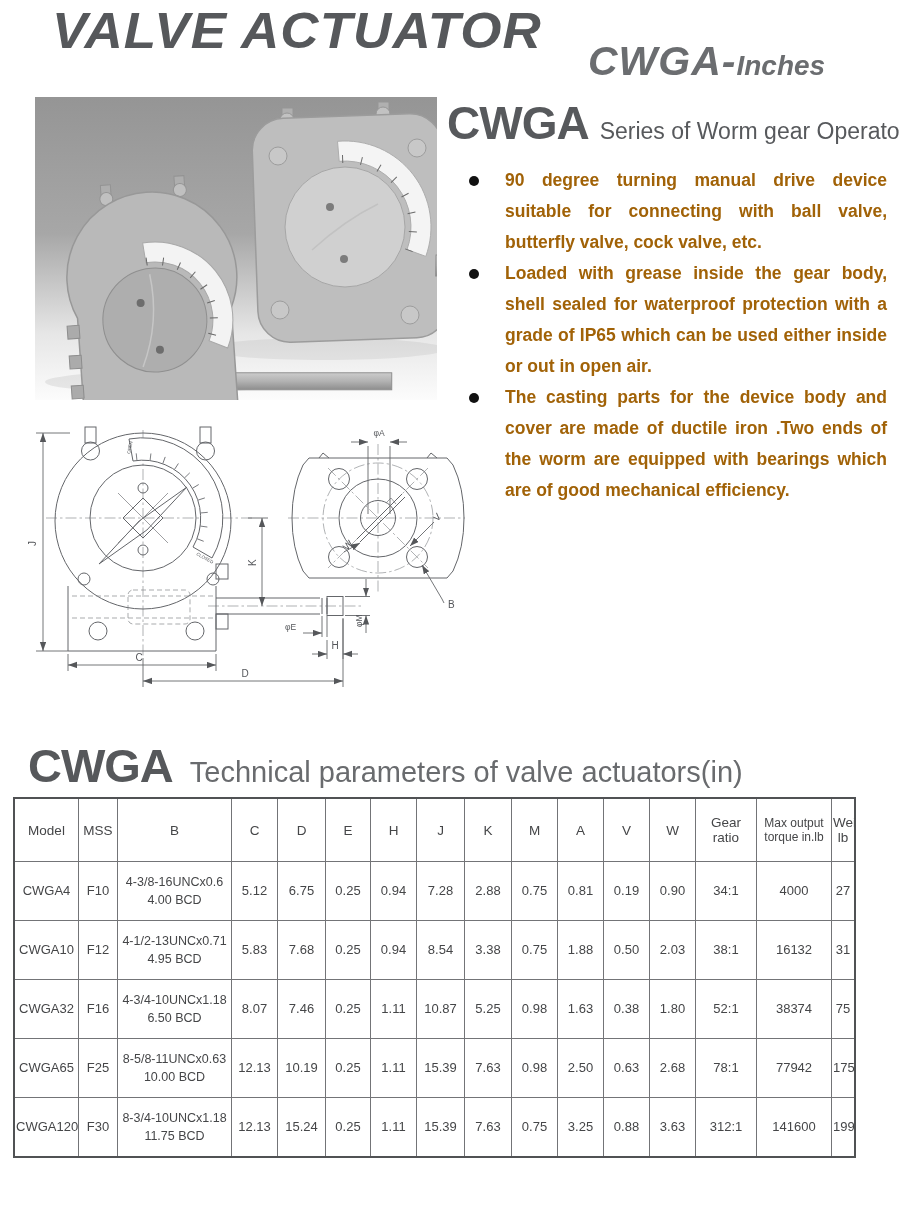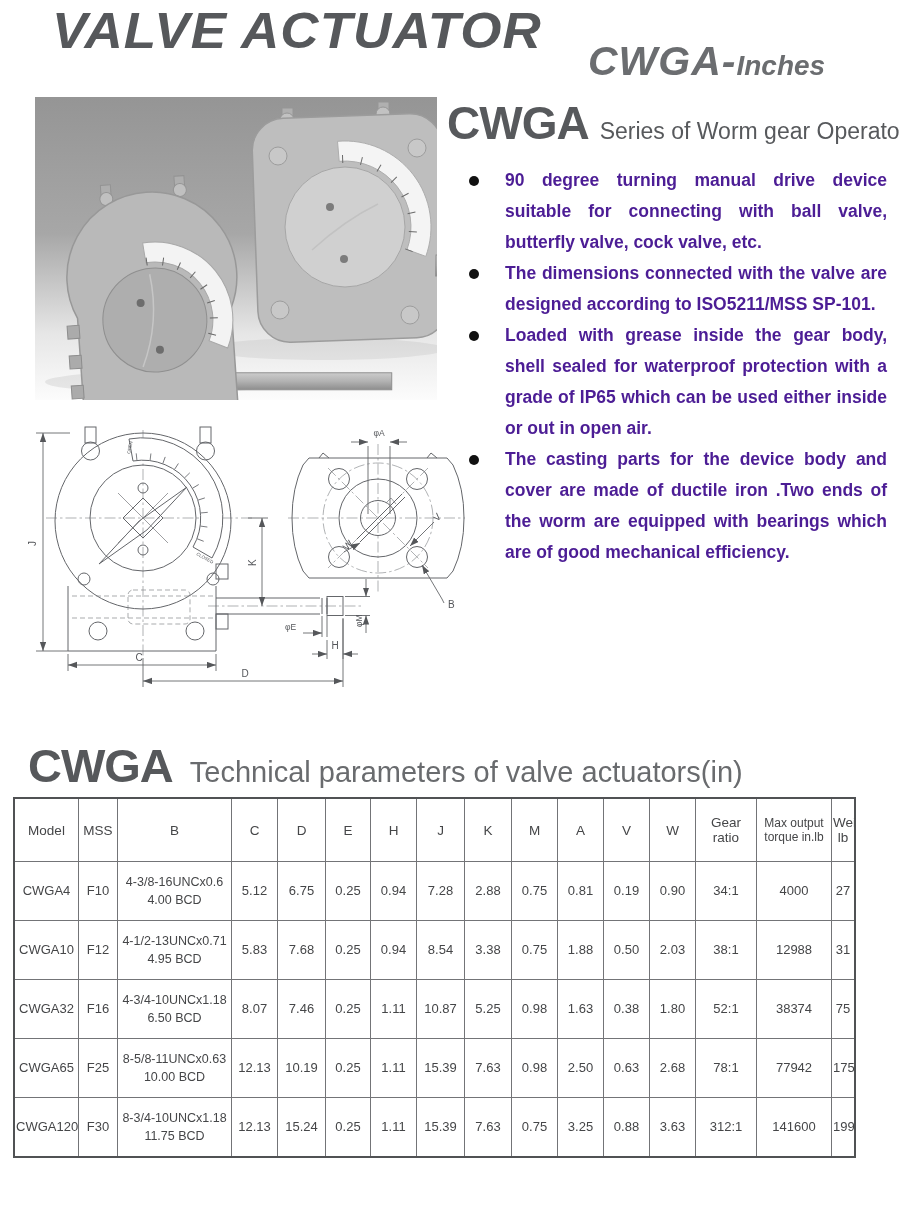--- a/index.html
+++ b/index.html
@@ -27,21 +27,21 @@
   .photo svg { display:block; }
 
   
   .features { position:absolute; left:447px; top:96px; width:440px; }
   .series-head { display:flex; align-items:baseline; gap:11px; }
   .series-name { font-size:46px; font-weight:bold; color:#57595c; letter-spacing:-1px; }
   .series-tag  { font-size:23px; color:#57595c; white-space:nowrap; }
   ul.feature-list { margin:15px 0 0 0; padding:0; list-style:none; }
   li.feature-item {
     position:relative; padding-left:58px; margin:0;
-    font-size:17.5px; font-weight:bold; color:#4c1d95;
+    font-size:17.5px; font-weight:bold; color:#a16207;
     line-height:31px; text-align:justify;
   }
   li.feature-item .bullet {
     position:absolute; left:22px; top:11px; width:10px; height:10px;
     border-radius:50%; background:#111;
   }
 
   
   .drawing { position:absolute; left:10px; top:418px; width:455px; height:300px; }
   .drawing svg .ln  { fill:none; stroke:#64666a; stroke-width:1; }
@@ -168,21 +168,20 @@
     </svg>
   </div>
 
   <div class="features">
     <div class="series-head">
       <span class="series-name">CWGA</span>
       <span class="series-tag">Series of Worm gear Operators</span>
     </div>
     <ul class="feature-list">
         <li class="feature-item"><span class="bullet"></span><span>90 degree turning manual drive device suitable for connecting with ball valve, butterfly valve, cock valve, etc.</span></li>
-        <li class="feature-item"><span class="bullet"></span><span>The dimensions connected with the valve are designed according to ISO5211/MSS SP-101.</span></li>
         <li class="feature-item"><span class="bullet"></span><span>Loaded with grease inside the gear body, shell sealed for waterproof protection with a grade of IP65 which can be used either inside or out in open air.</span></li>
         <li class="feature-item"><span class="bullet"></span><span>The casting parts for the device body and cover are made of ductile iron .Two ends of the worm are equipped with bearings which are of good mechanical efficiency.</span></li>
       </ul>
   </div>
 
   <div class="drawing">
     <svg width="455" height="300" viewBox="0 0 455 300">
       <defs>
         <marker id="ar" orient="auto-start-reverse" markerWidth="11" markerHeight="8" refX="10" refY="3.5">
           <path d="M0,0 L10,3.5 L0,7 Z" fill="#55575a"></path>
@@ -355,21 +354,21 @@
           <td class="col4">7.68</td>
           <td class="col5">0.25</td>
           <td class="col6">0.94</td>
           <td class="col7">8.54</td>
           <td class="col8">3.38</td>
           <td class="col9">0.75</td>
           <td class="col10">1.88</td>
           <td class="col11">0.50</td>
           <td class="col12">2.03</td>
           <td class="col13">38:1</td>
-          <td class="col14">12988</td>
+          <td class="col14">16132</td>
           <td class="col15">31</td>
         </tr>
         <tr>
           <td class="col0">CWGA32</td>
           <td class="col1">F16</td>
           <td class="col2">4-3/4-10UNCx1.18<br>6.50 BCD</td>
           <td class="col3">8.07</td>
           <td class="col4">7.46</td>
           <td class="col5">0.25</td>
           <td class="col6">1.11</td>

